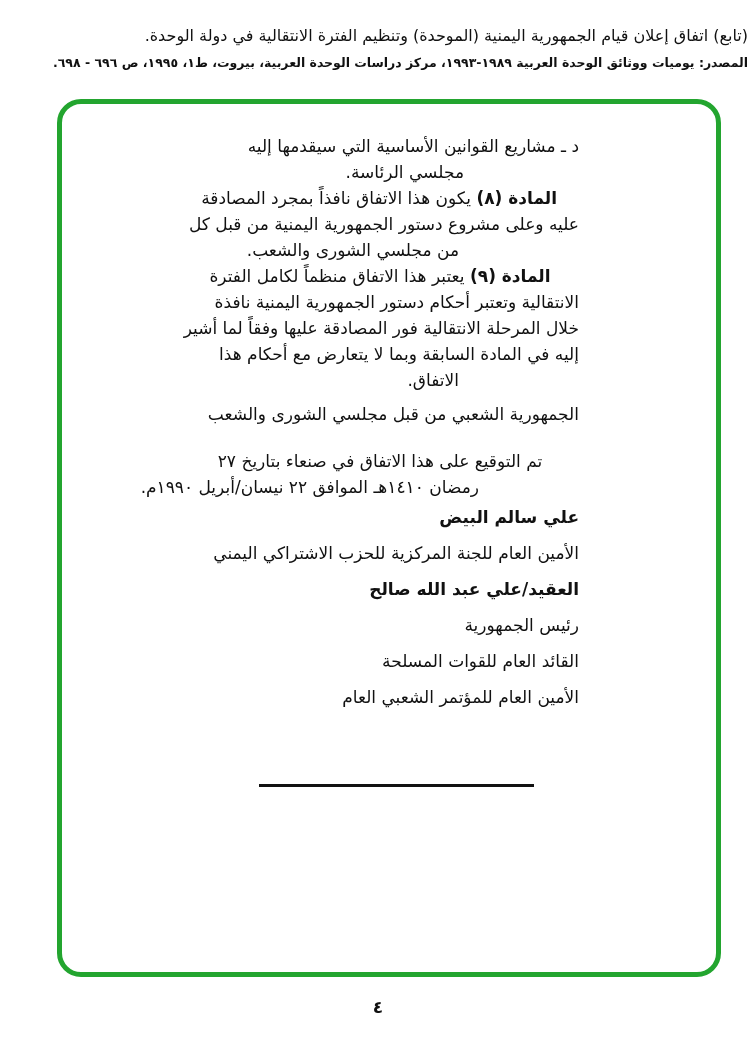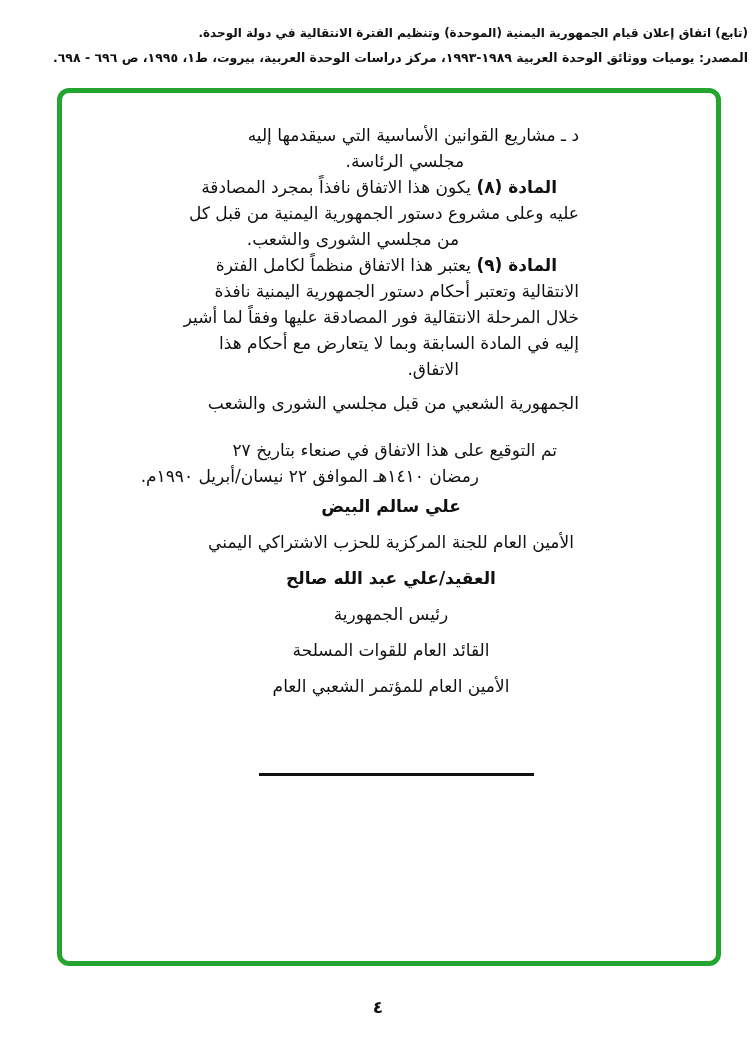--- a/index.html
+++ b/index.html
@@ -15,65 +15,64 @@
     font-family: "DejaVu Sans", sans-serif;
     color: #111111;
   }
   
   .header {
     direction: rtl;
     text-align: right;
     padding: 26px 8px 0 10px;
   }
   .doc-title {
-    font-size: 12px;
-    font-weight: bold;
+    font-size: 16px;
+    font-weight: normal;
     line-height: 1.25;
     white-space: nowrap;
   }
   .doc-source {
     font-size: 12.5px;
     font-weight: bold;
     margin-top: 9px;
     white-space: nowrap;
   }
   
   .green-box {
     position: absolute;
     left: 57px;
-    top: 88px;
+    top: 99px;
     width: 664px;
     height: 878px;
     box-sizing: border-box;
     border: 5px solid #23a52f;
-    border-radius: 12px;
+    border-radius: 24px;
     background: #ffffff;
   }
   .column {
     direction: rtl;
     box-sizing: border-box;
     padding: 29px 137px 0 141px;
     font-size: 17px;
     line-height: 26px;
   }
   .tline {
     text-align: right;
     white-space: nowrap;
   }
   .lead { font-weight: bold; }
-  .ind22  { padding-right: 22px; }
+  .ind22  { padding-right: 22px; text-align: center; }
   .ind100 { padding-right: 100px; }
   .ind115 { padding-right: 115px; }
   .ind120 { padding-right: 120px; }
   .ind160 { padding-right: 160px; }
   .gap8  { margin-top: 8px; }
   .gap10 { margin-top: 21px; }
   
   .sig {
-    text-align: center;
     white-space: nowrap;
     margin-top: 10px;
     line-height: 26px;
   }
   .sig-first { margin-top: 4px; }
   .sig-name { font-weight: bold; }
   
   .divider {
     height: 3px;
     width: 275px;

